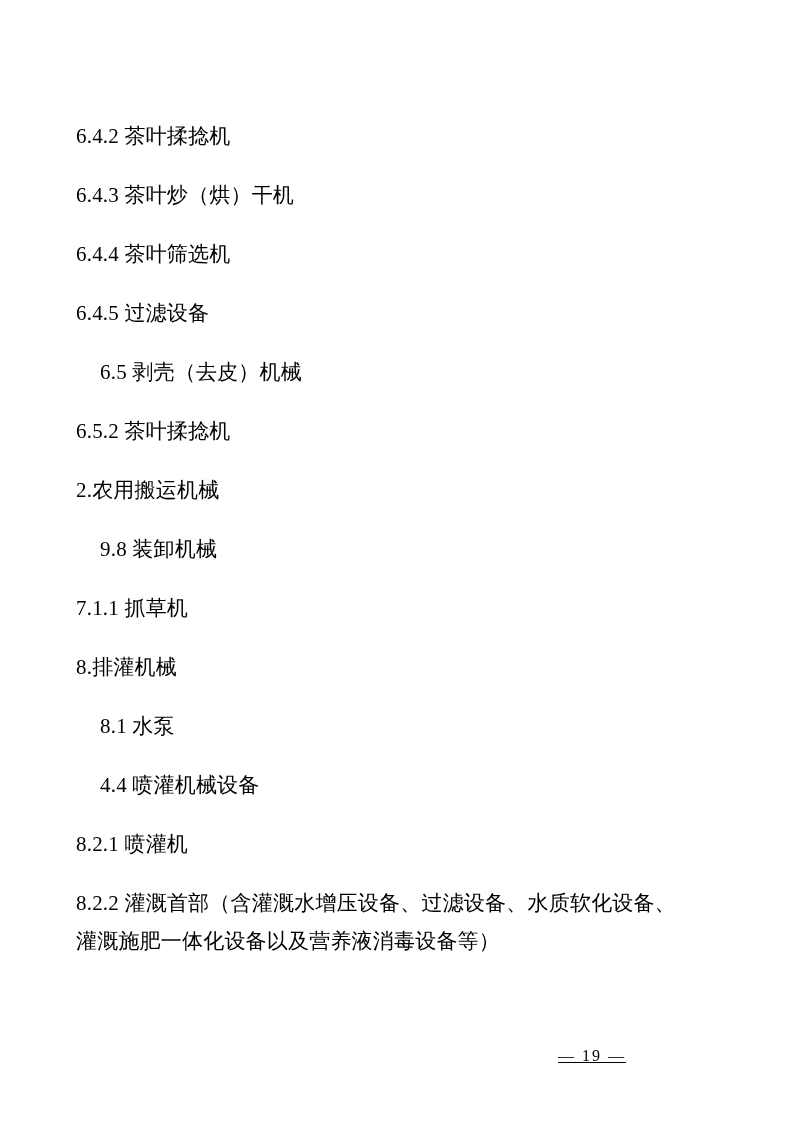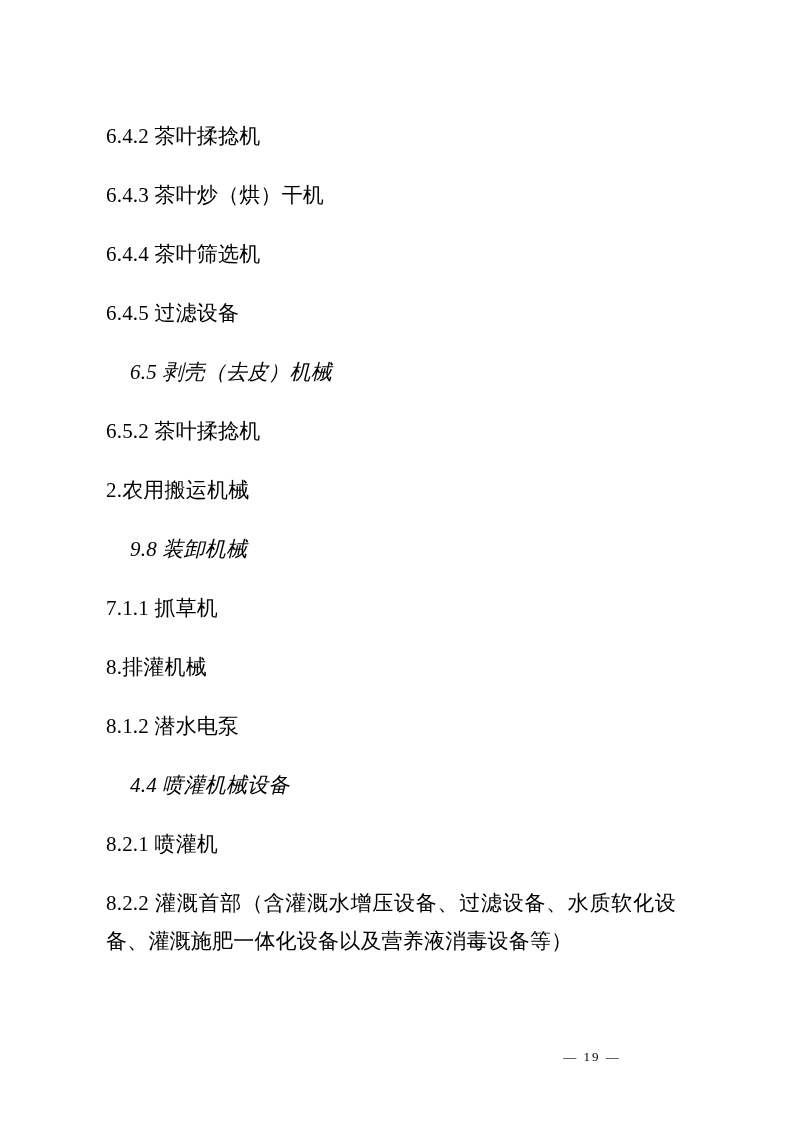--- a/index.html
+++ b/index.html
@@ -15,69 +15,70 @@
     position: relative;
     overflow: hidden;
   }
   .page {
     position: absolute;
     left: 0;
     top: 0;
     width: 794px;
     height: 1123px;
     box-sizing: border-box;
-    padding: 96px 118px 0 106px;
+    padding: 96px 118px 0 76px;
   }
   .doc-body {
     margin-top: 8px;
   }
   .line {
     font-size: 21px;
     line-height: 38px;
     letter-spacing: 0.2px;
     white-space: pre-wrap;
     text-align: justify;
   }
   .indent-0 { text-indent: 0; }
-  .indent-1 { text-indent: 24px; font-style: italic; }
+  .indent-1 { text-indent: 24px; }
   .hang {
     text-indent: 0;
   }
   .footer {
     position: absolute;
     left: 0;
     bottom: 58px;
     width: 794px;
     text-align: center;
     padding-right: 40px;
     box-sizing: border-box;
   }
   .page-number {
-    font-size: 13px;
+    font-size: 16px;
     letter-spacing: 2px;
     display: inline-block;
     margin-left: 430px;
+    text-decoration: underline;
   }
 </style>
 </head>
 <body>
 
 <div class="page">
   <div class="doc-body">
     <p class="line indent-0">6.4.2 茶叶揉捻机</p>
     <p class="line indent-0">6.4.3 茶叶炒（烘）干机</p>
     <p class="line indent-0">6.4.4 茶叶筛选机</p>
     <p class="line indent-0">6.4.5 过滤设备</p>
     <p class="line indent-1">6.5 剥壳（去皮）机械</p>
     <p class="line indent-0">6.5.2 茶叶揉捻机</p>
     <p class="line indent-0">2.农用搬运机械</p>
     <p class="line indent-1">9.8 装卸机械</p>
     <p class="line indent-0">7.1.1 抓草机</p>
     <p class="line indent-0">8.排灌机械</p>
-    <p class="line indent-0">8.1.2 潜水电泵</p>
+    <p class="line indent-1">8.1 水泵</p>
     <p class="line indent-1">4.4 喷灌机械设备</p>
     <p class="line indent-0">8.2.1 喷灌机</p>
     <p class="line indent-0 hang">8.2.2 灌溉首部（含灌溉水增压设备、过滤设备、水质软化设备、灌溉施肥一体化设备以及营养液消毒设备等）</p>
 
   </div>
 </div>
 
 <div class="footer">
   <span class="page-number">— 19 —</span>
 </div>

